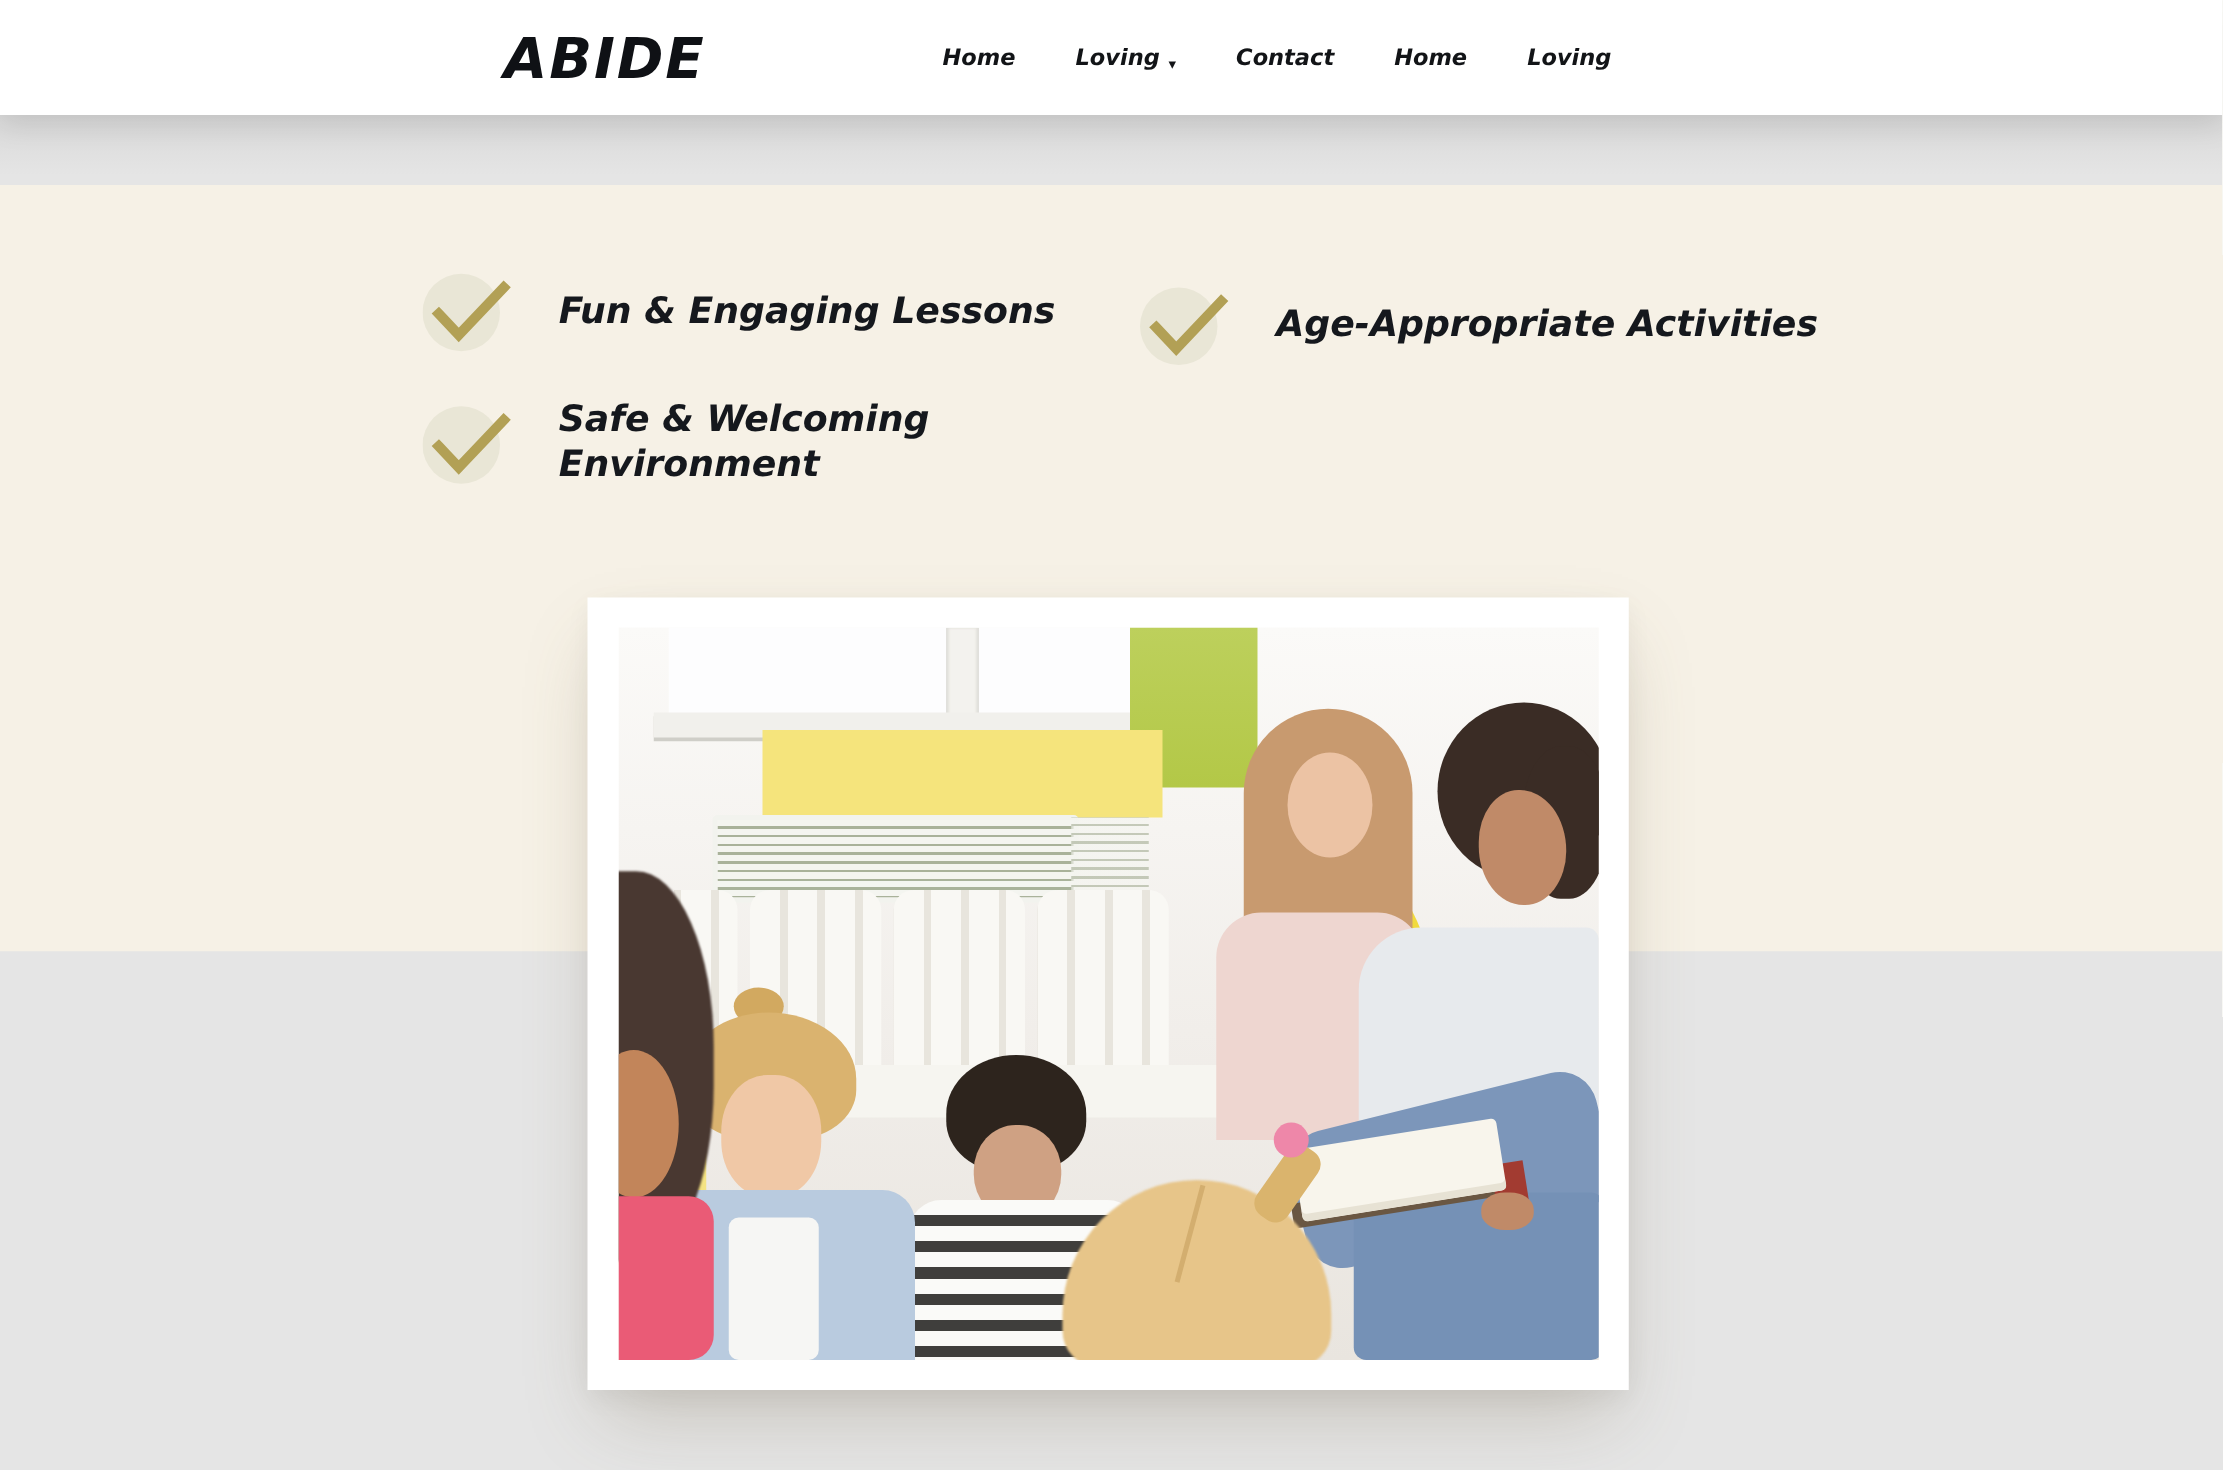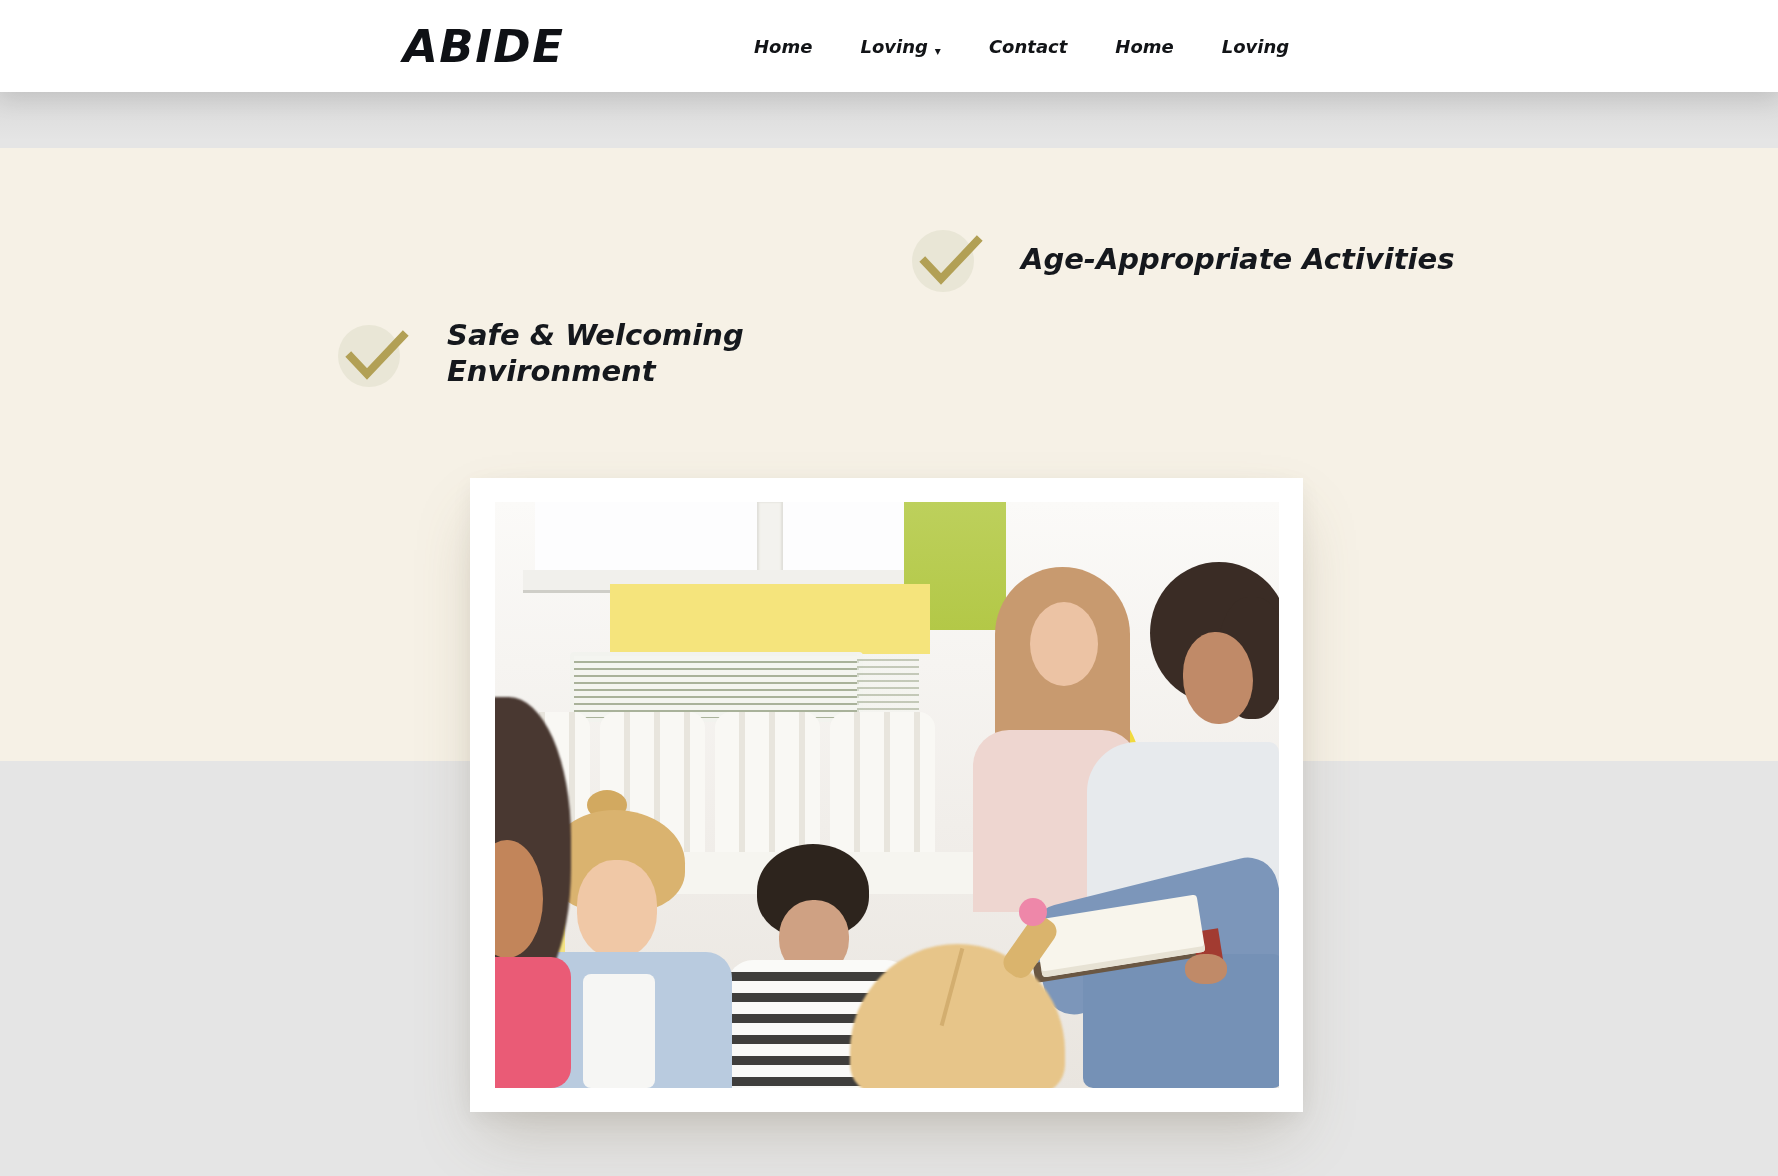--- a/index.html
+++ b/index.html
@@ -117,20 +117,30 @@
         </a>
       <a>
           <span>Loving</span>
         </a>
     </nav>
   </div>
   <div class="header-fade"></div>
 
   <div class="band"></div>
 
+  <div class="feature f1">
+    <svg width="84" height="66" viewBox="0 0 84 66">
+      <circle cx="31" cy="33" r="31" fill="#e9e6d6"></circle>
+      <polyline points="13,34 29,51 65,13" fill="none" stroke="#b2a055" stroke-width="8" stroke-linecap="square"></polyline>
+    </svg>
+    <div class="txt">
+      <span>Fun &amp; Engaging Lessons</span>
+      <span></span>
+    </div>
+  </div>
 
   <div class="feature f2">
     <svg width="84" height="66" viewBox="0 0 84 66">
       <circle cx="31" cy="33" r="31" fill="#e9e6d6"></circle>
       <polyline points="13,34 29,51 65,13" fill="none" stroke="#b2a055" stroke-width="8" stroke-linecap="square"></polyline>
     </svg>
     <div class="txt">
       <span>Age-Appropriate Activities</span>
       <span></span>
     </div>

